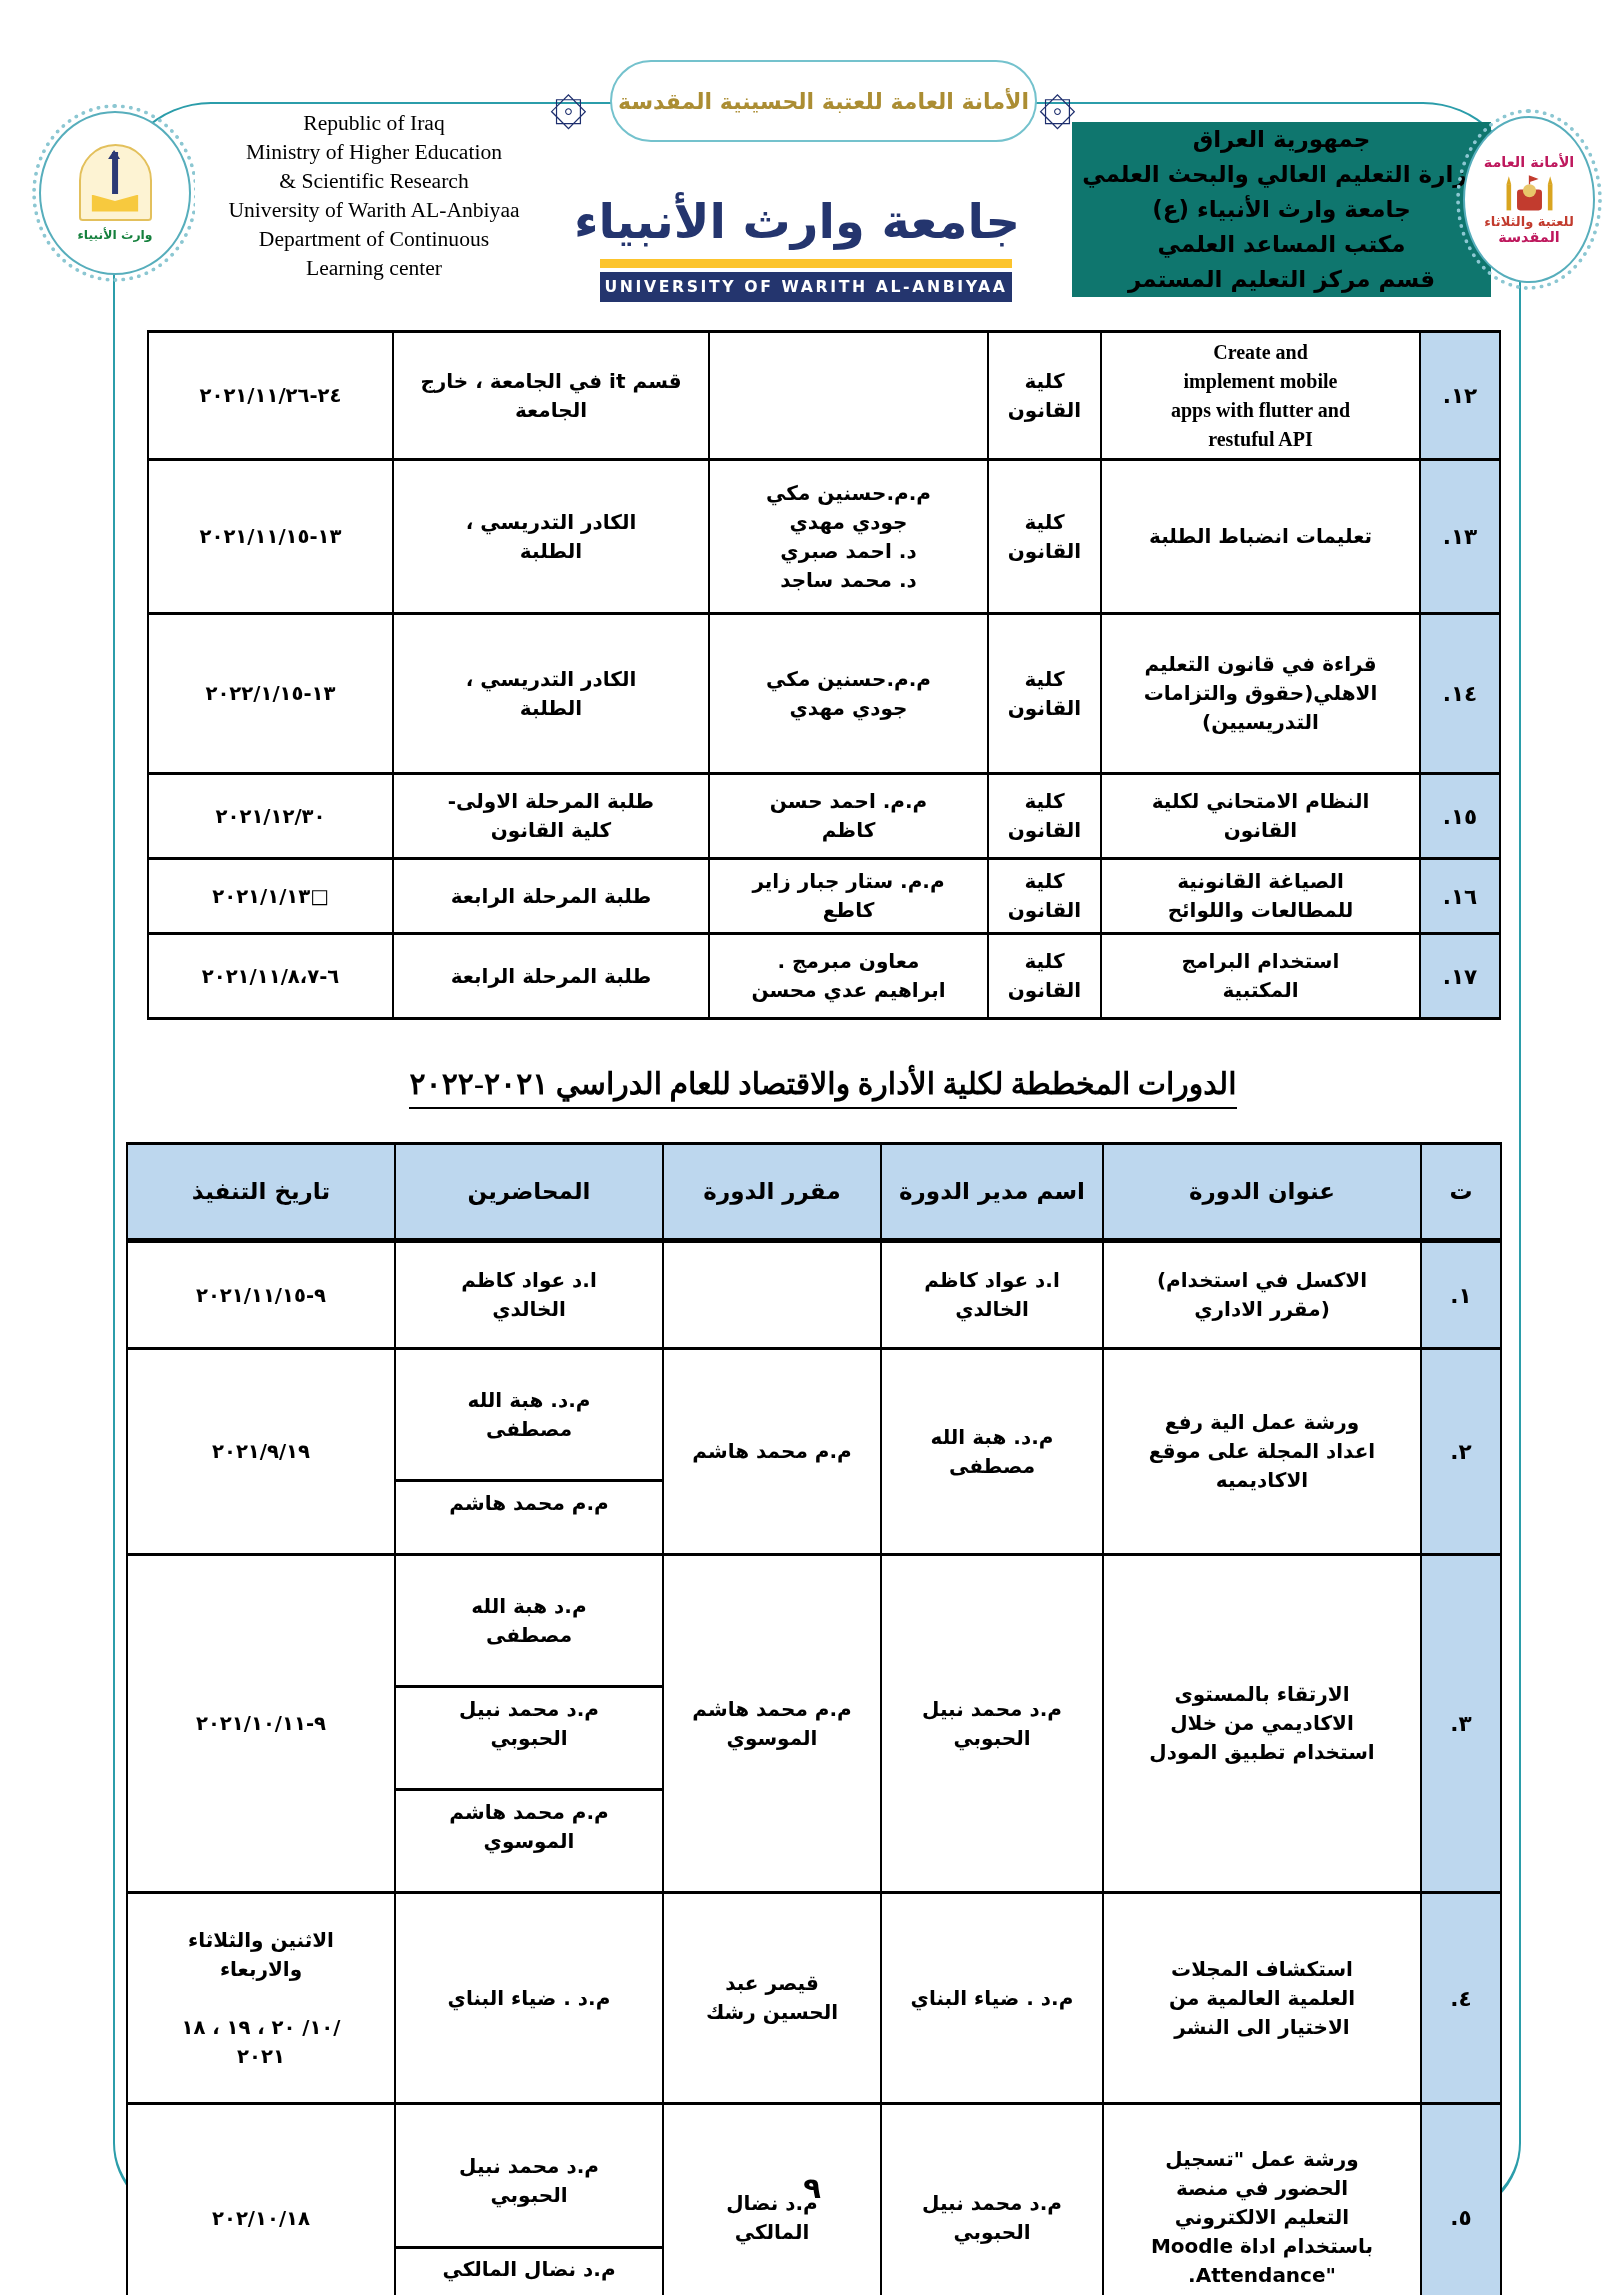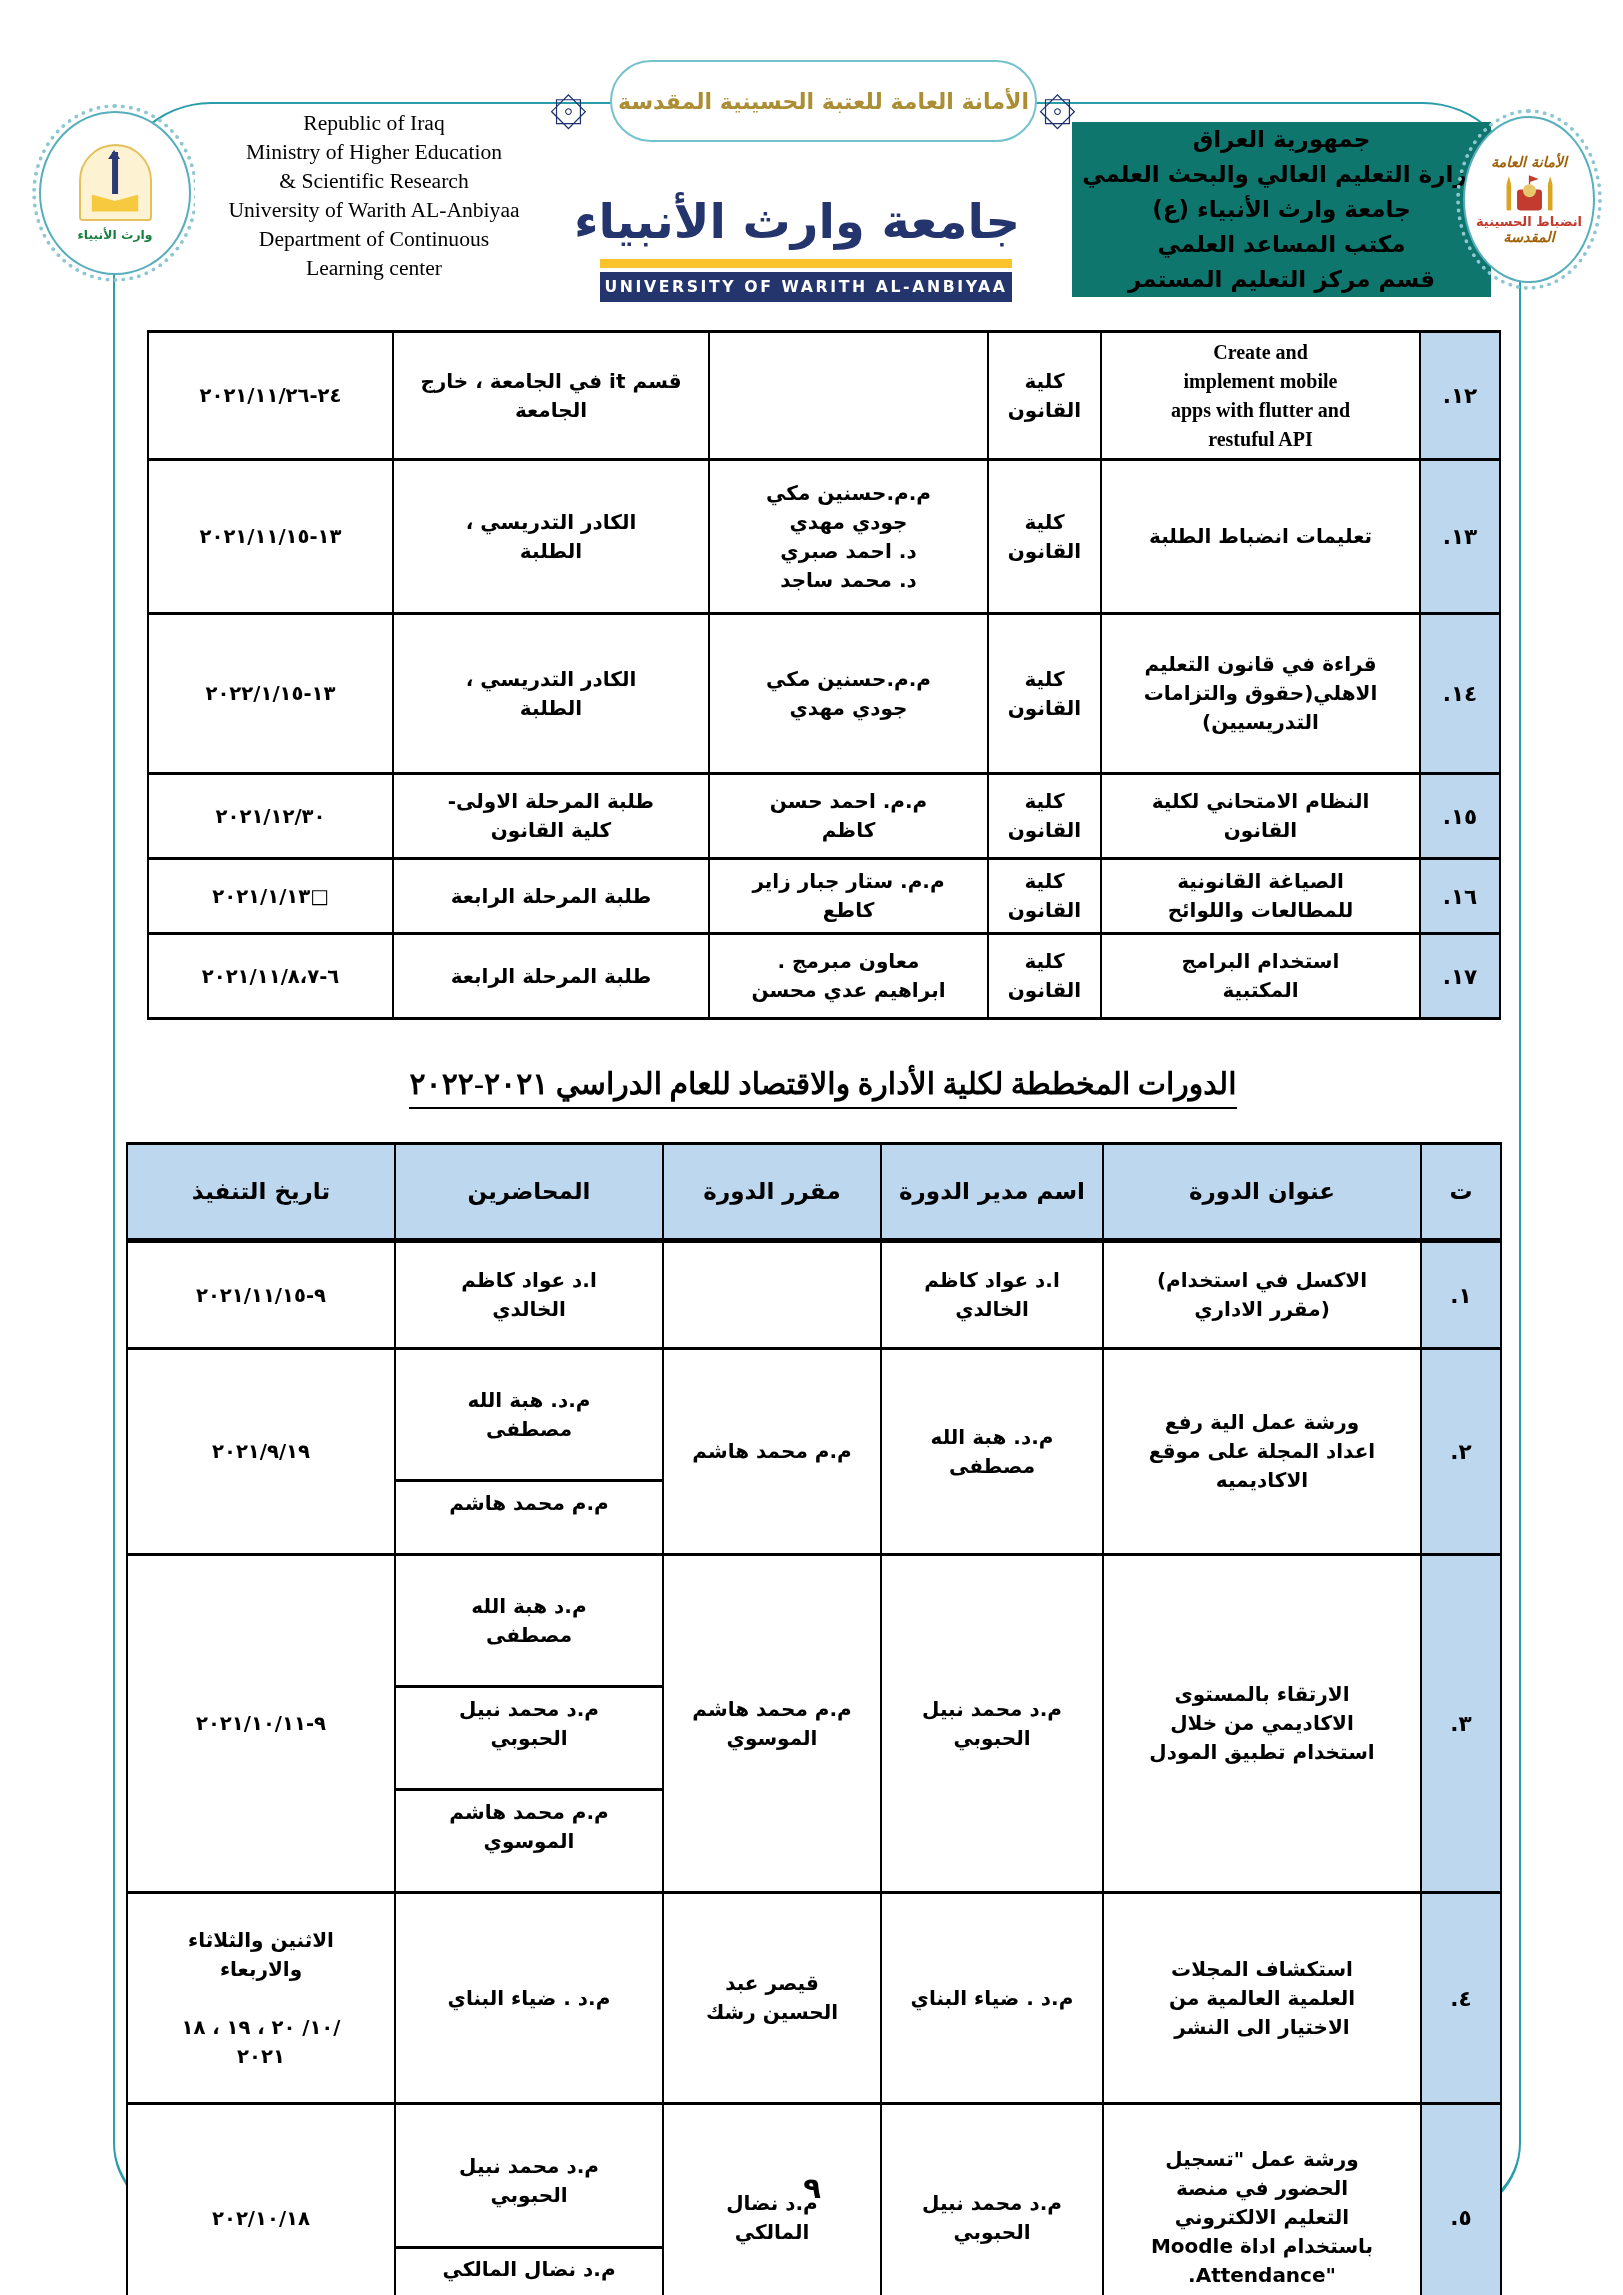--- a/index.html
+++ b/index.html
@@ -45,21 +45,21 @@
   .sl-pen { position:absolute; left:50%; top:5.2px; transform:translateX(-50%);
             width:5.9px; height:42px; background:#2c3a75; }
   .sl-pen::before { content:""; position:absolute; left:-3.9px; top:-1.3px; width:0; height:0;
             border-left:6.5px solid transparent; border-right:6.5px solid transparent;
             border-bottom:9.2px solid #2c3a75; }
   .sl-book { position:absolute; left:50%; bottom:7.9px; transform:translateX(-50%);
              width:47px; height:17px; background:#f7c93e;
              clip-path:polygon(0 0,50% 38%,100% 0,100% 100%,0 100%); }
   .sl-cap { font-size:12.4px; font-weight:bold; color:#15803d; direction:rtl; margin-top:5.2px; }
   .seal-right { left:1463px; top:116px; width:132px; height:167px; }
-  .sr-top, .sr-bottom { font-size:14.4px; font-weight:bold; color:#a16207; direction:rtl;font-style:italic; }
+  .sr-top, .sr-bottom { font-size:14.4px; font-weight:bold; color:#be185d; direction:rtl; }
   .sr-mid { font-size:13px; font-weight:bold; color:#c23b2e; direction:rtl; }
   .sr-shrine { width:63px; height:42px; margin:1.3px 0; }
 
   
   table { border-collapse:collapse; table-layout:fixed; direction:rtl; background:#fff; position:absolute; }
   td, th { border:2px solid #000; border-top-width:3.9px; border-bottom-width:3.9px;
            text-align:center; vertical-align:middle; font-weight:bold; font-size:20px;
            line-height:29px; white-space:pre-line; padding:2.6px 5.2px; overflow:hidden; }
   .t1 { left:147px; top:330px; width:1352px; }
   .t2 { left:126px; top:1142px; width:1372px; }
@@ -135,21 +135,21 @@
       <div class="sr-top">الأمانة العامة</div>
       <svg class="sr-shrine" viewBox="0 0 90 64">
         <rect x="10" y="20" width="7" height="40" fill="#d9a520"></rect>
         <rect x="73" y="20" width="7" height="40" fill="#d9a520"></rect>
         <polygon points="13.5,8 10,20 17,20" fill="#d9a520"></polygon>
         <polygon points="76.5,8 73,20 80,20" fill="#d9a520"></polygon>
         <rect x="26" y="28" width="38" height="32" rx="5" fill="#c23b2e"></rect>
         <circle cx="45" cy="30" r="10" fill="#e8c66a"></circle>
         <path d="M45 20 v-12 l11 4 -11 4 z" fill="#c23b2e" stroke="#c23b2e" stroke-width="2"></path>
       </svg>
-      <div class="sr-mid">انضباط الحسينية</div>
+      <div class="sr-mid">للعتبة والثلاثاء</div>
       <div class="sr-bottom">المقدسة</div>
     </div>
   </div>
 
   <table class="t1">
     <colgroup>
       <col style="width:80px">
         <col style="width:319px">
         <col style="width:113px">
       <col style="width:279px">

